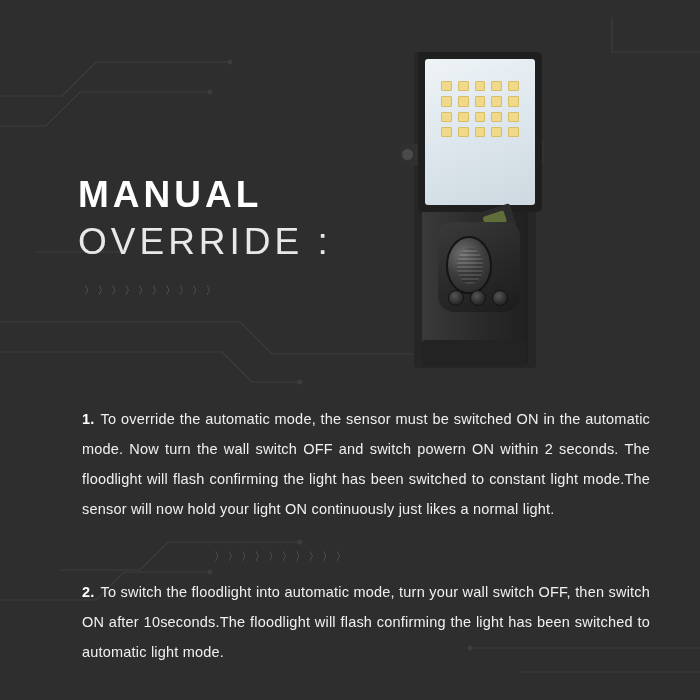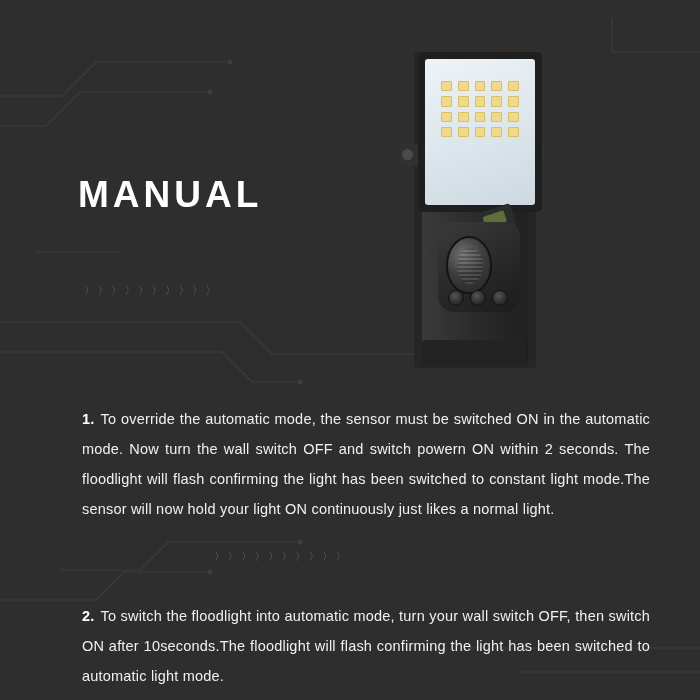--- a/index.html
+++ b/index.html
@@ -260,21 +260,20 @@
   .para .num {
     font-weight: bold;
     color: #ffffff;
     margin-right: 6px;
   }
   .para.second {
     position: absolute;
     top: 173px;
     left: 0;
     width: 568px;
-    margin-top: 24px;
   }
 </style>
 </head>
 <body>
 
 <div class="page">
 
   <svg class="deco" width="700" height="700" viewBox="0 0 700 700" fill="none">
     <g stroke="#3d3d3d" stroke-width="1.2">
       <path d="M0 96 H62 L96 62 H230"></path>
@@ -295,20 +294,21 @@
       <circle cx="300" cy="382" r="2.5"></circle>
       <circle cx="300" cy="542" r="2.5"></circle>
       <circle cx="210" cy="572" r="2.5"></circle>
       <circle cx="470" cy="648" r="2.5"></circle>
     </g>
   </svg>
 
   <div class="hero">
     <div class="title-block">
       <div class="title-1">MANUAL</div>
+      <div class="title-2">OVERRIDE :</div>
     </div>
     <div class="chevrons">〉〉〉〉〉〉〉〉〉〉</div>
 
     <div class="product">
       <div class="bracket"></div>
       <div class="bracket-inner"></div>
       <div class="arm-left"></div>
       <div class="arm-right"></div>
       <div class="head">
         <div class="lens">

